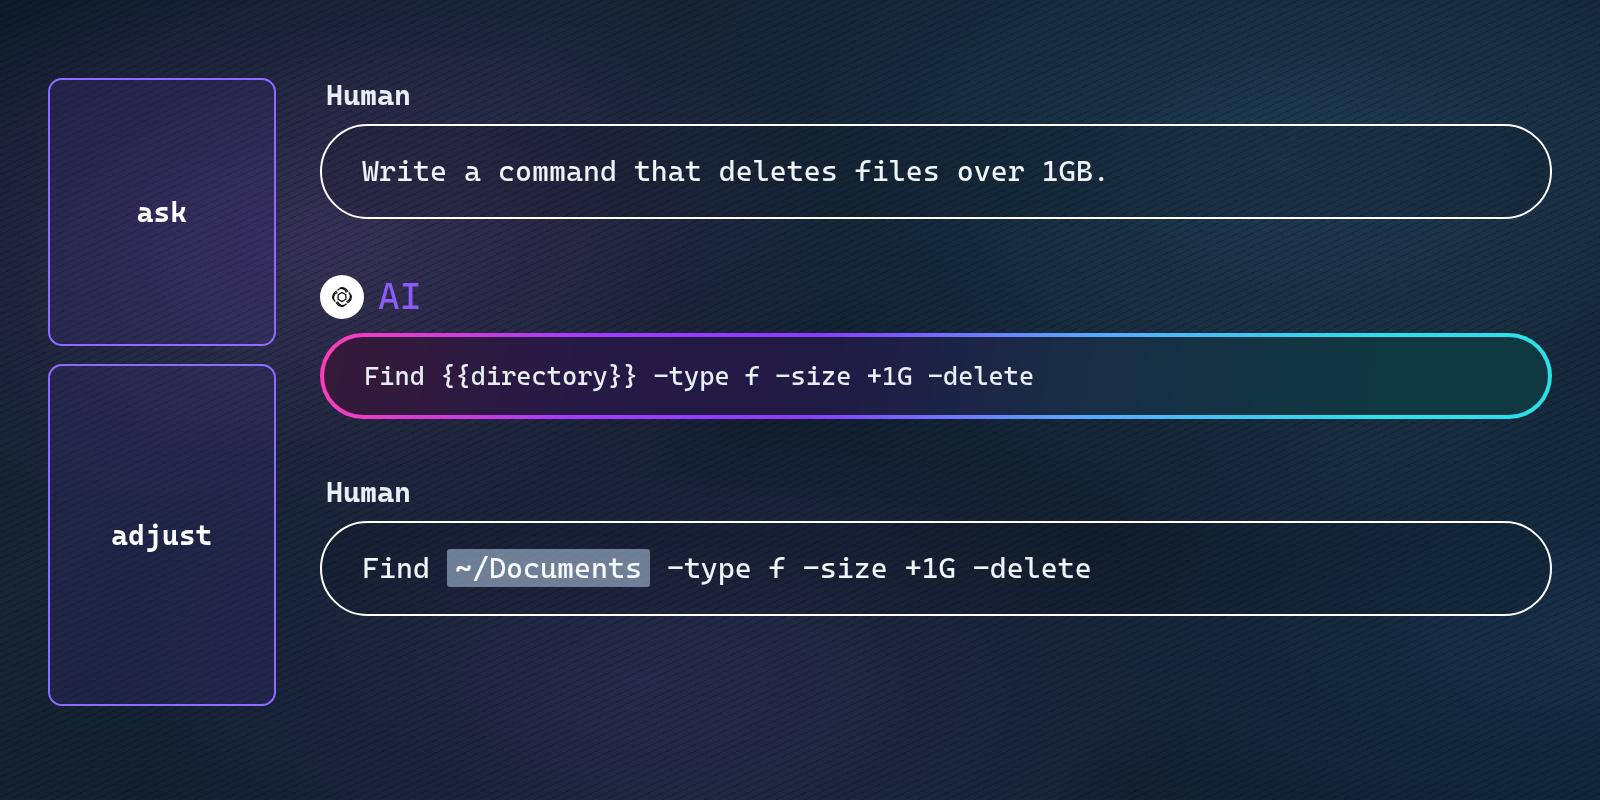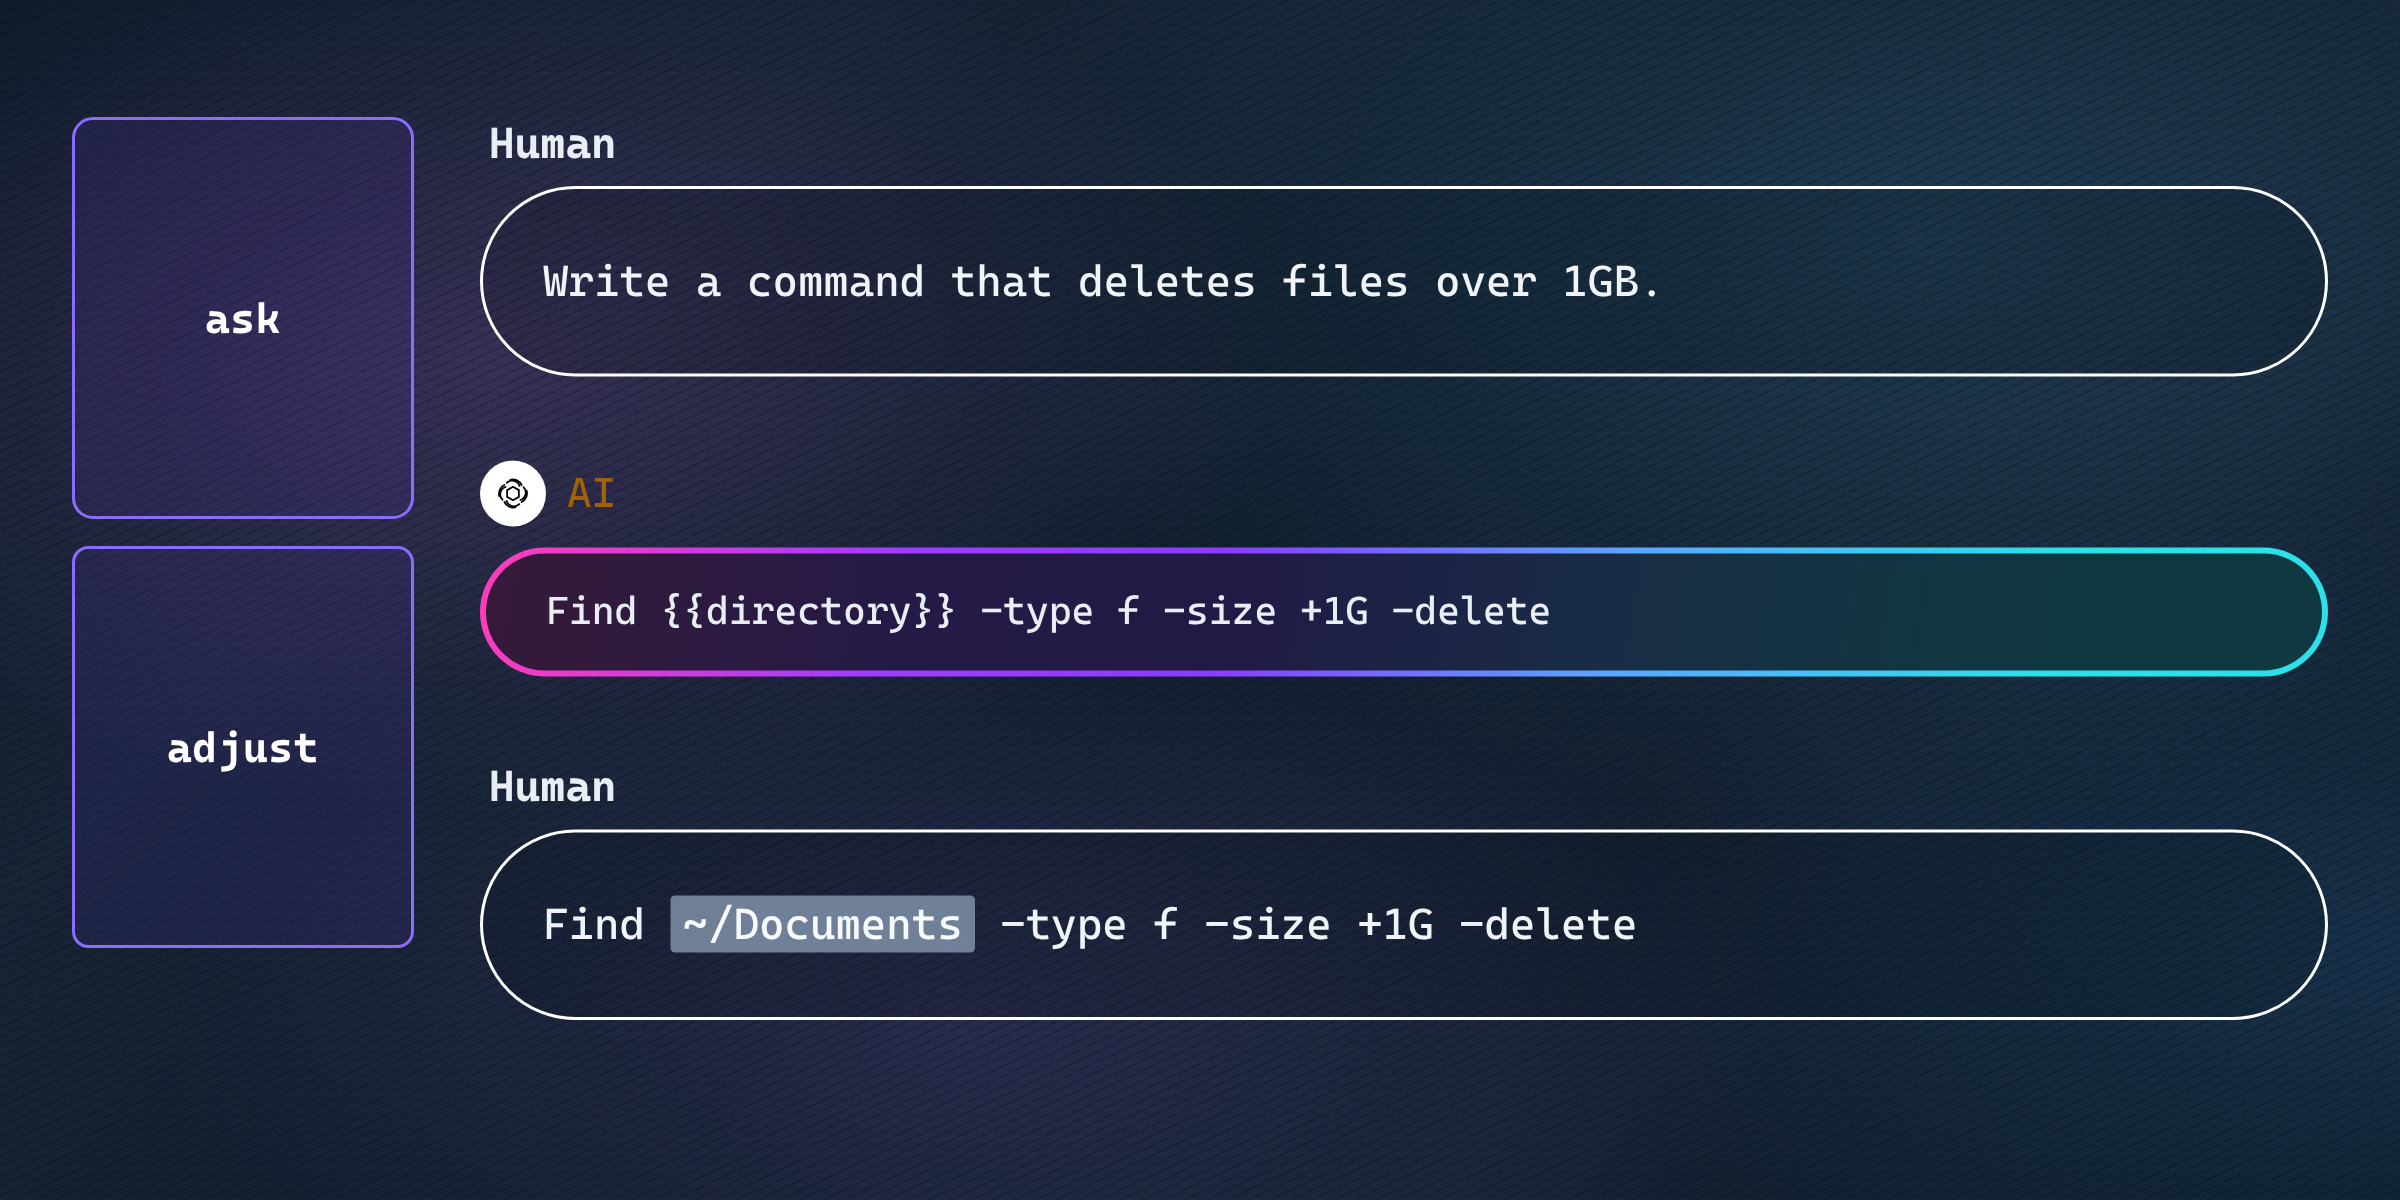--- a/index.html
+++ b/index.html
@@ -54,21 +54,21 @@
     background: rgba(80,50,160,0.18);
     color: #ffffff;
     font-weight: 700;
     font-size: 28px;
     display: flex;
     align-items: center;
     justify-content: center;
     letter-spacing: 0.5px;
   }
   .stage-ask { height: 268px; }
-  .stage-adjust { height: 268px; border-radius: 11px; }
+  .stage-adjust { height: 342px; }
 
   .rightcol {
     flex: 1 1 auto;
     display: flex;
     flex-direction: column;
   }
   .label {
     color: #e8eef4;
     font-size: 29px;
     font-weight: 700;
@@ -81,26 +81,26 @@
     margin: 0 0 14px 0;
   }
   .ai-badge {
     width: 44px; height: 44px;
     border-radius: 50%;
     background: #ffffff;
     display: flex; align-items: center; justify-content: center;
     flex: 0 0 auto;
   }
   .ai-badge svg { width: 30px; height: 30px; }
-  .ai-title { color: #a16207; font-size: 28px; }
+  .ai-title { color: #8b5cf6; font-size: 37px; }
 
   .bubble {
     border: 2px solid #ffffff;
     border-radius: 999px;
-    padding: 44px 40px;
+    padding: 28px 40px;
     color: #f0f4f8;
     font-size: 29px;
     line-height: 1.2;
     white-space: nowrap;
     background: rgba(7,14,22,0.15);
   }
   .bubble .hl {
     background: rgba(180,205,230,0.55);
     color: #f7fbff;
     padding: 2px 8px;

